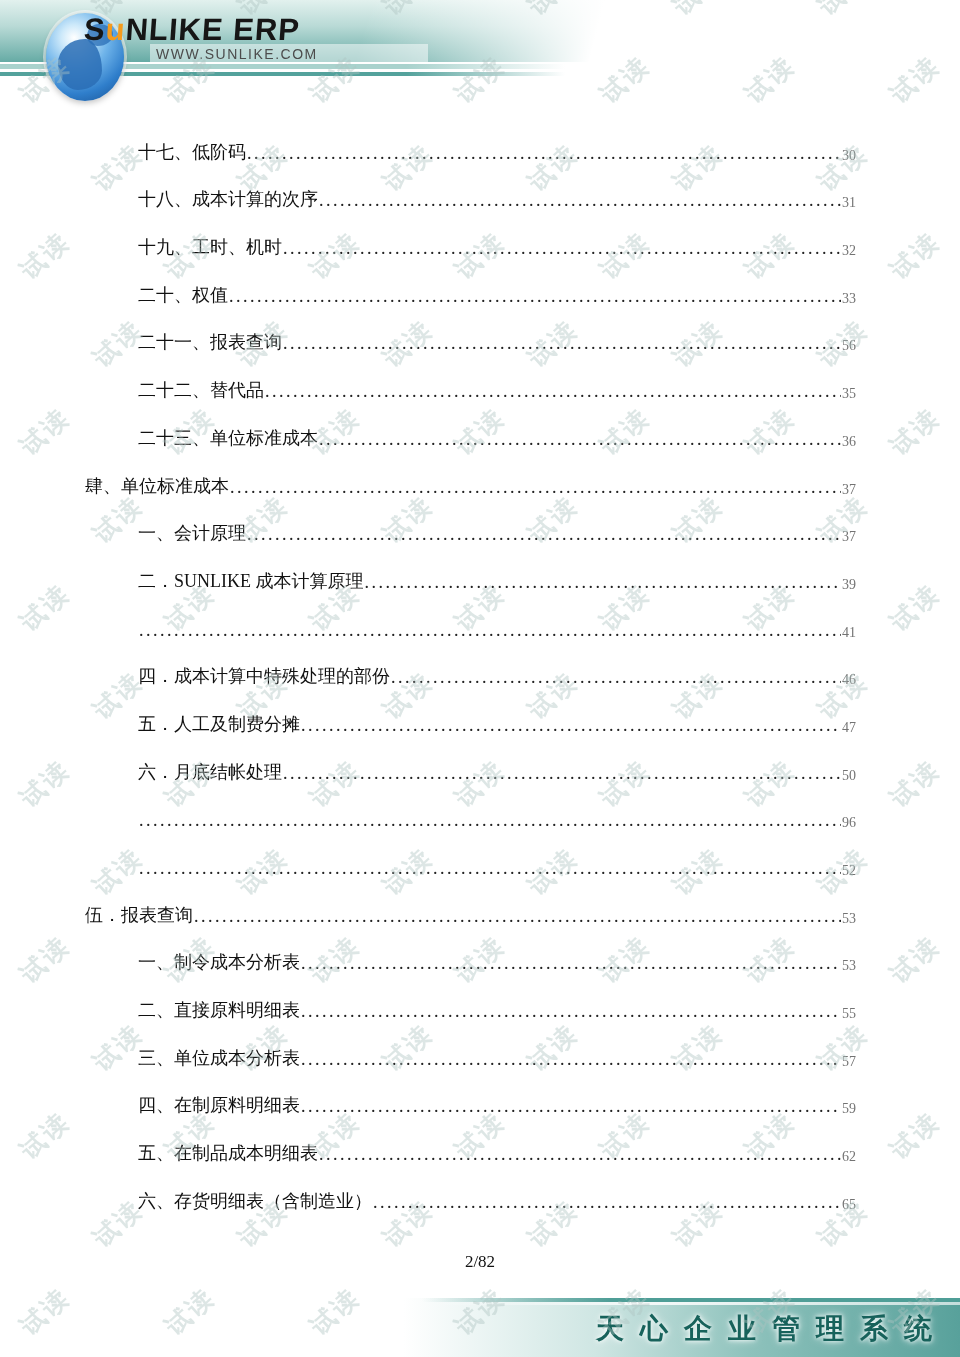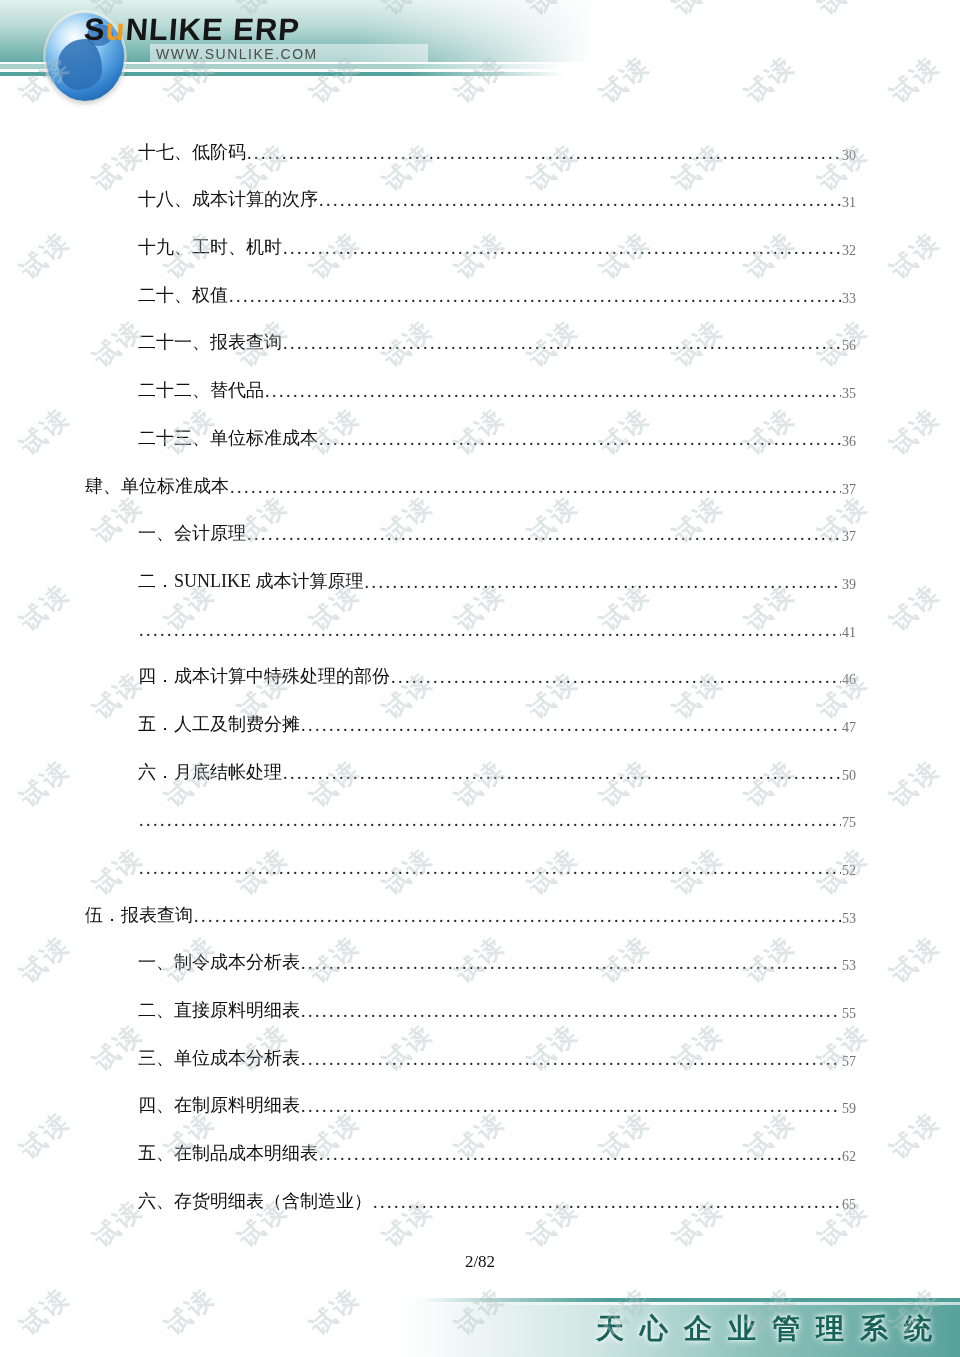--- a/index.html
+++ b/index.html
@@ -173,21 +173,21 @@
       <span class="toc-leader">................................................................................................................................................................................................................................................</span>
       <span class="toc-page">47</span>
     </div>
     <div class="toc-row lvl1">
       <span class="toc-label">六．月底结帐处理</span>
       <span class="toc-leader">................................................................................................................................................................................................................................................</span>
       <span class="toc-page">50</span>
     </div>
     <div class="toc-row lvl1">
       <span class="toc-leader">................................................................................................................................................................................................................................................</span>
-      <span class="toc-page">75</span>
+      <span class="toc-page">96</span>
     </div>
     <div class="toc-row lvl1">
       <span class="toc-leader">................................................................................................................................................................................................................................................</span>
       <span class="toc-page">52</span>
     </div>
     <div class="toc-row">
       <span class="toc-label">伍．报表查询</span>
       <span class="toc-leader">................................................................................................................................................................................................................................................</span>
       <span class="toc-page">53</span>
     </div>

